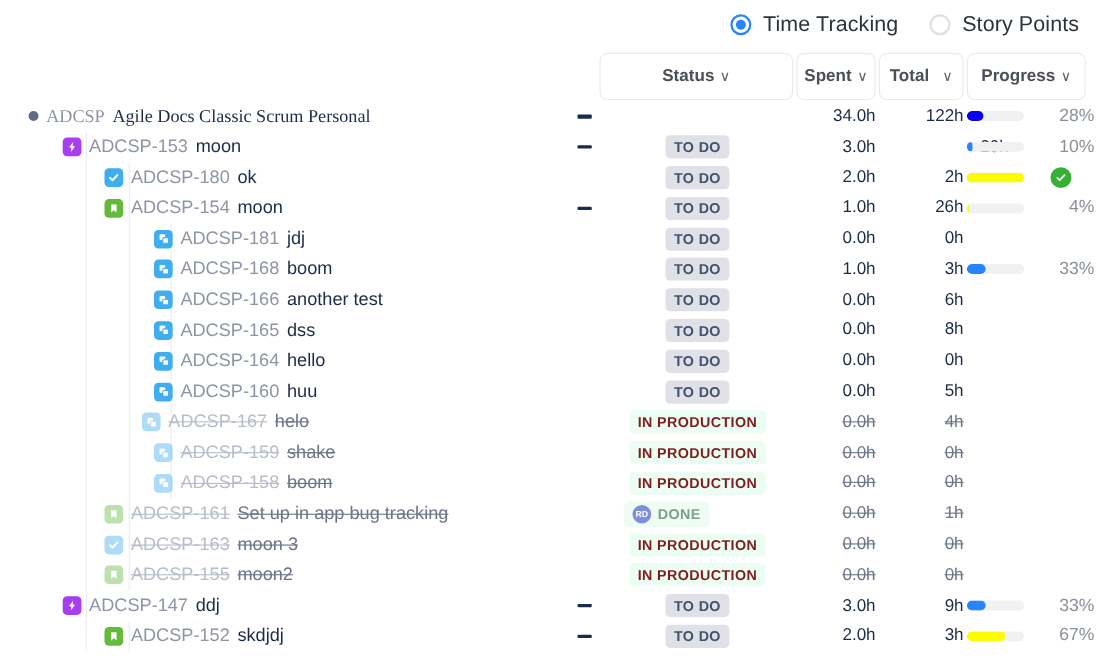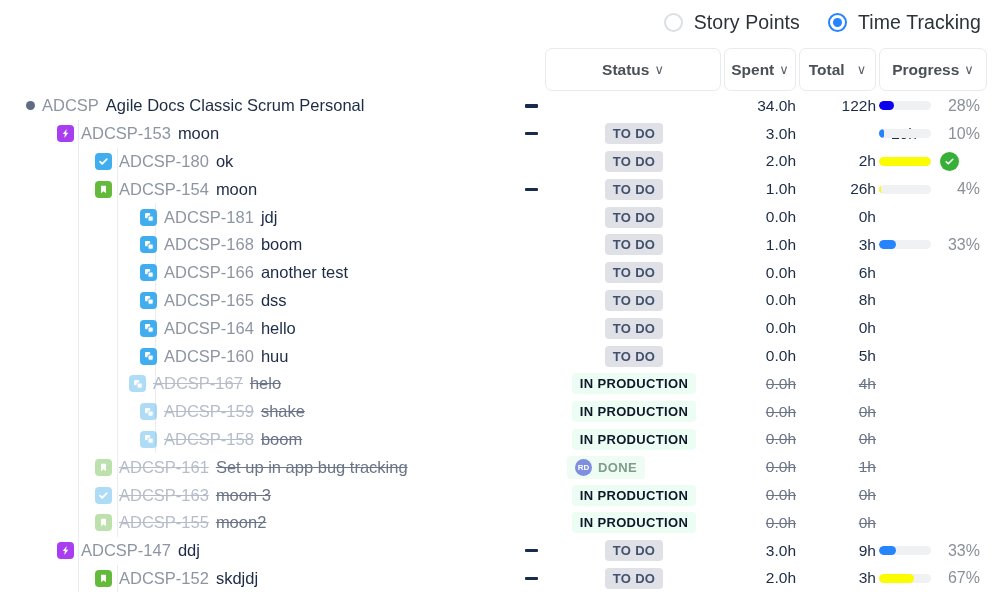--- a/index.html
+++ b/index.html
@@ -77,58 +77,58 @@
 
   
   .status { position: absolute; top: 0; height: 27.8px; width: 178px;
             display: flex; align-items: center; justify-content: center; }
   .badge {
     font-size: 13px; font-weight: bold; letter-spacing: .35px;
     padding: 3px 8px; border-radius: 4px; white-space: nowrap;
     display: flex; align-items: center; gap: 6px;
   }
   .badge.todo { background: #dfe1e6; color: #42526e; }
-  .badge.prod { background: #ecfdf3; color: #0f172a; }
+  .badge.prod { background: #ecfdf3; color: #7f1d1d; }
   .badge.donebadge { background: #effcf3; color: #7e9d8a; }
   .avatar {
     width: 17px; height: 17px; border-radius: 50%; background: #7f8fe0;
     color: #fff; font-size: 8px; font-weight: bold;
     display: flex; align-items: center; justify-content: center; letter-spacing: 0;
   }
 
   
   .num { position: absolute; top: 0; height: 27.8px;
          display: flex; align-items: center; justify-content: flex-end;
          font-size: 15.5px; color: #1c2b46; }
   .row.done .num { text-decoration: line-through; color: #6b7587; }
 
   
   .prog { position: absolute; top: 0; height: 27.8px; display: flex;
-          align-items: center; gap: 9px; }
+          align-items: center; gap: 24px; }
   .track { width: 52px; height: 9px; border-radius: 5px; background: #f0f1f3; overflow: hidden; }
   .fill { height: 9px; border-radius: 5px; }
   .pct { font-size: 16px; color: #8a9099; width: 40px; text-align: right; }
   .checkcircle {
     width: 19px; height: 19px; border-radius: 50%; background: #36b037;
     display: flex; align-items: center; justify-content: center;
   }
 </style>
 </head>
 <body>
 
 <div id="app">
 
   <div class="radio-bar" id="radio-bar">
       <div class="radio-opt">
+        <span class="radio-dot checked"></span>
+        <span class="radio-label">Time Tracking</span>
+      </div>
+      <div class="radio-opt">
         <span class="radio-dot"></span>
         <span class="radio-label">Story Points</span>
-      </div>
-      <div class="radio-opt">
-        <span class="radio-dot checked"></span>
-        <span class="radio-label">Time Tracking</span>
       </div>
     </div>
 
   <div class="col-head-row" id="col-heads">
       <div class="chip" style="left: 545px; width: 176px;">
         <span>Status</span>
         <span class="chev">∨</span>
       </div>
       <div class="chip" style="left: 724px; width: 72px;">
         <span>Spent</span>
@@ -140,21 +140,21 @@
       </div>
       <div class="chip" style="left: 879px; width: 108px;">
         <span>Progress</span>
         <span class="chev">∨</span>
       </div>
     </div>
 
   <div class="rows" id="rows">
       <div class="row">
         <div class="guides"></div>
-        <div class="namecell" style="left: 26px;">
+        <div class="namecell" style="left: 26px; font-family: Liberation Serif, serif;">
           <span class="bullet"></span>
           <span class="ikey">ADCSP</span>
           <span class="isum">Agile Docs Classic Scrum Personal</span>
         </div>
         <div class="dash" style="left: 516px;">
           <i></i>
         </div>
         <div class="num" style="left: 706px; width: 90px;">34.0h</div>
         <div class="num" style="left: 806px; width: 70px;">122h</div>
         <div class="prog" style="left: 879px;">

